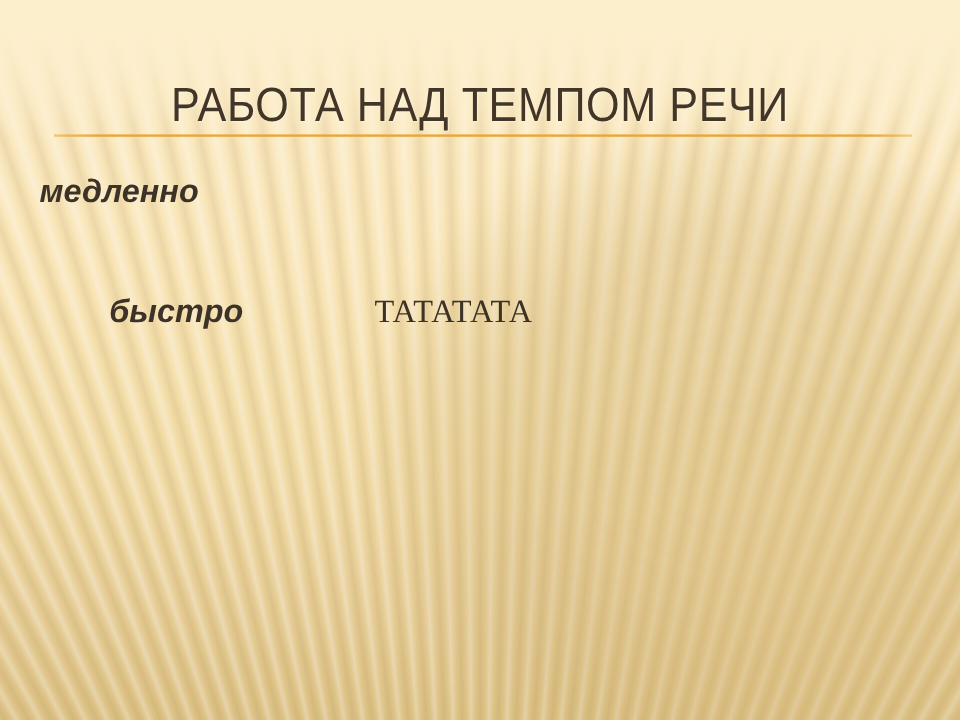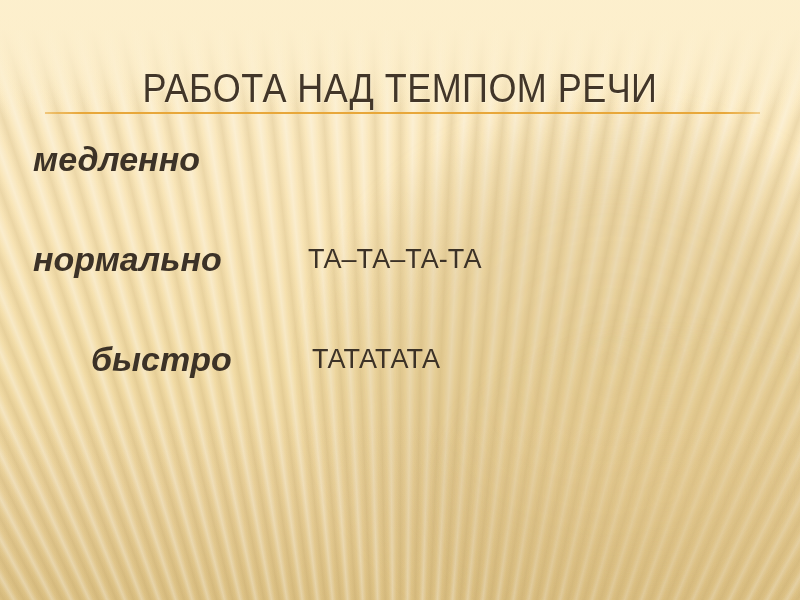--- a/index.html
+++ b/index.html
@@ -154,21 +154,21 @@
     top: 128px;
     width: 800px;
   }
   .row {
     position: relative;
     height: 100px;
   }
   .row-label {
     position: absolute;
     top: 14px;
-    font-size: 34px;
+    font-size: 27px;
     line-height: 34px;
     font-weight: bold;
     font-style: italic;
     color: #3c3227;
     white-space: nowrap;
   }
   .row-value {
     position: absolute;
     top: 14px;
     font-size: 27px;
@@ -180,21 +180,21 @@
   }
 
   
   .row-1 .row-label { left: 33px; }
   .row-1 .row-value { left: 300px; letter-spacing: 0.5px; }
 
   .row-2 .row-label { left: 33px; }
   .row-2 .row-value { left: 308px; }
 
   .row-3 .row-label { left: 43px; margin-left: 48px; }
-  .row-3 .row-value { left: 312px; }
+  .row-3 .row-value { left: 312px; font-family: Liberation Serif, serif; }
 </style>
 </head>
 <body>
 
 <div id="slide">
 
   <div class="bg-base"></div>
   <div class="bg-fan"></div>
   <div class="bg-ellipse"></div>
   <div class="bg-ellipse2"></div>
@@ -205,24 +205,20 @@
     <div class="title-text">РАБОТА НАД ТЕМПОМ РЕЧИ</div>
     <div class="title-rule"></div>
   </div>
 
   <div class="rows">
 
     <div class="row row-1">
       <div class="row-label">медленно</div>
     </div>
 
-    <div class="row row-2">
-      <div class="row-label">нормально</div>
-      <div class="row-value">ТА–ТА–ТА-ТА</div>
-    </div>
 
     <div class="row row-3">
       <div class="row-label">быстро</div>
       <div class="row-value">ТАТАТАТА</div>
     </div>
 
   </div>
 
 </div>
 

